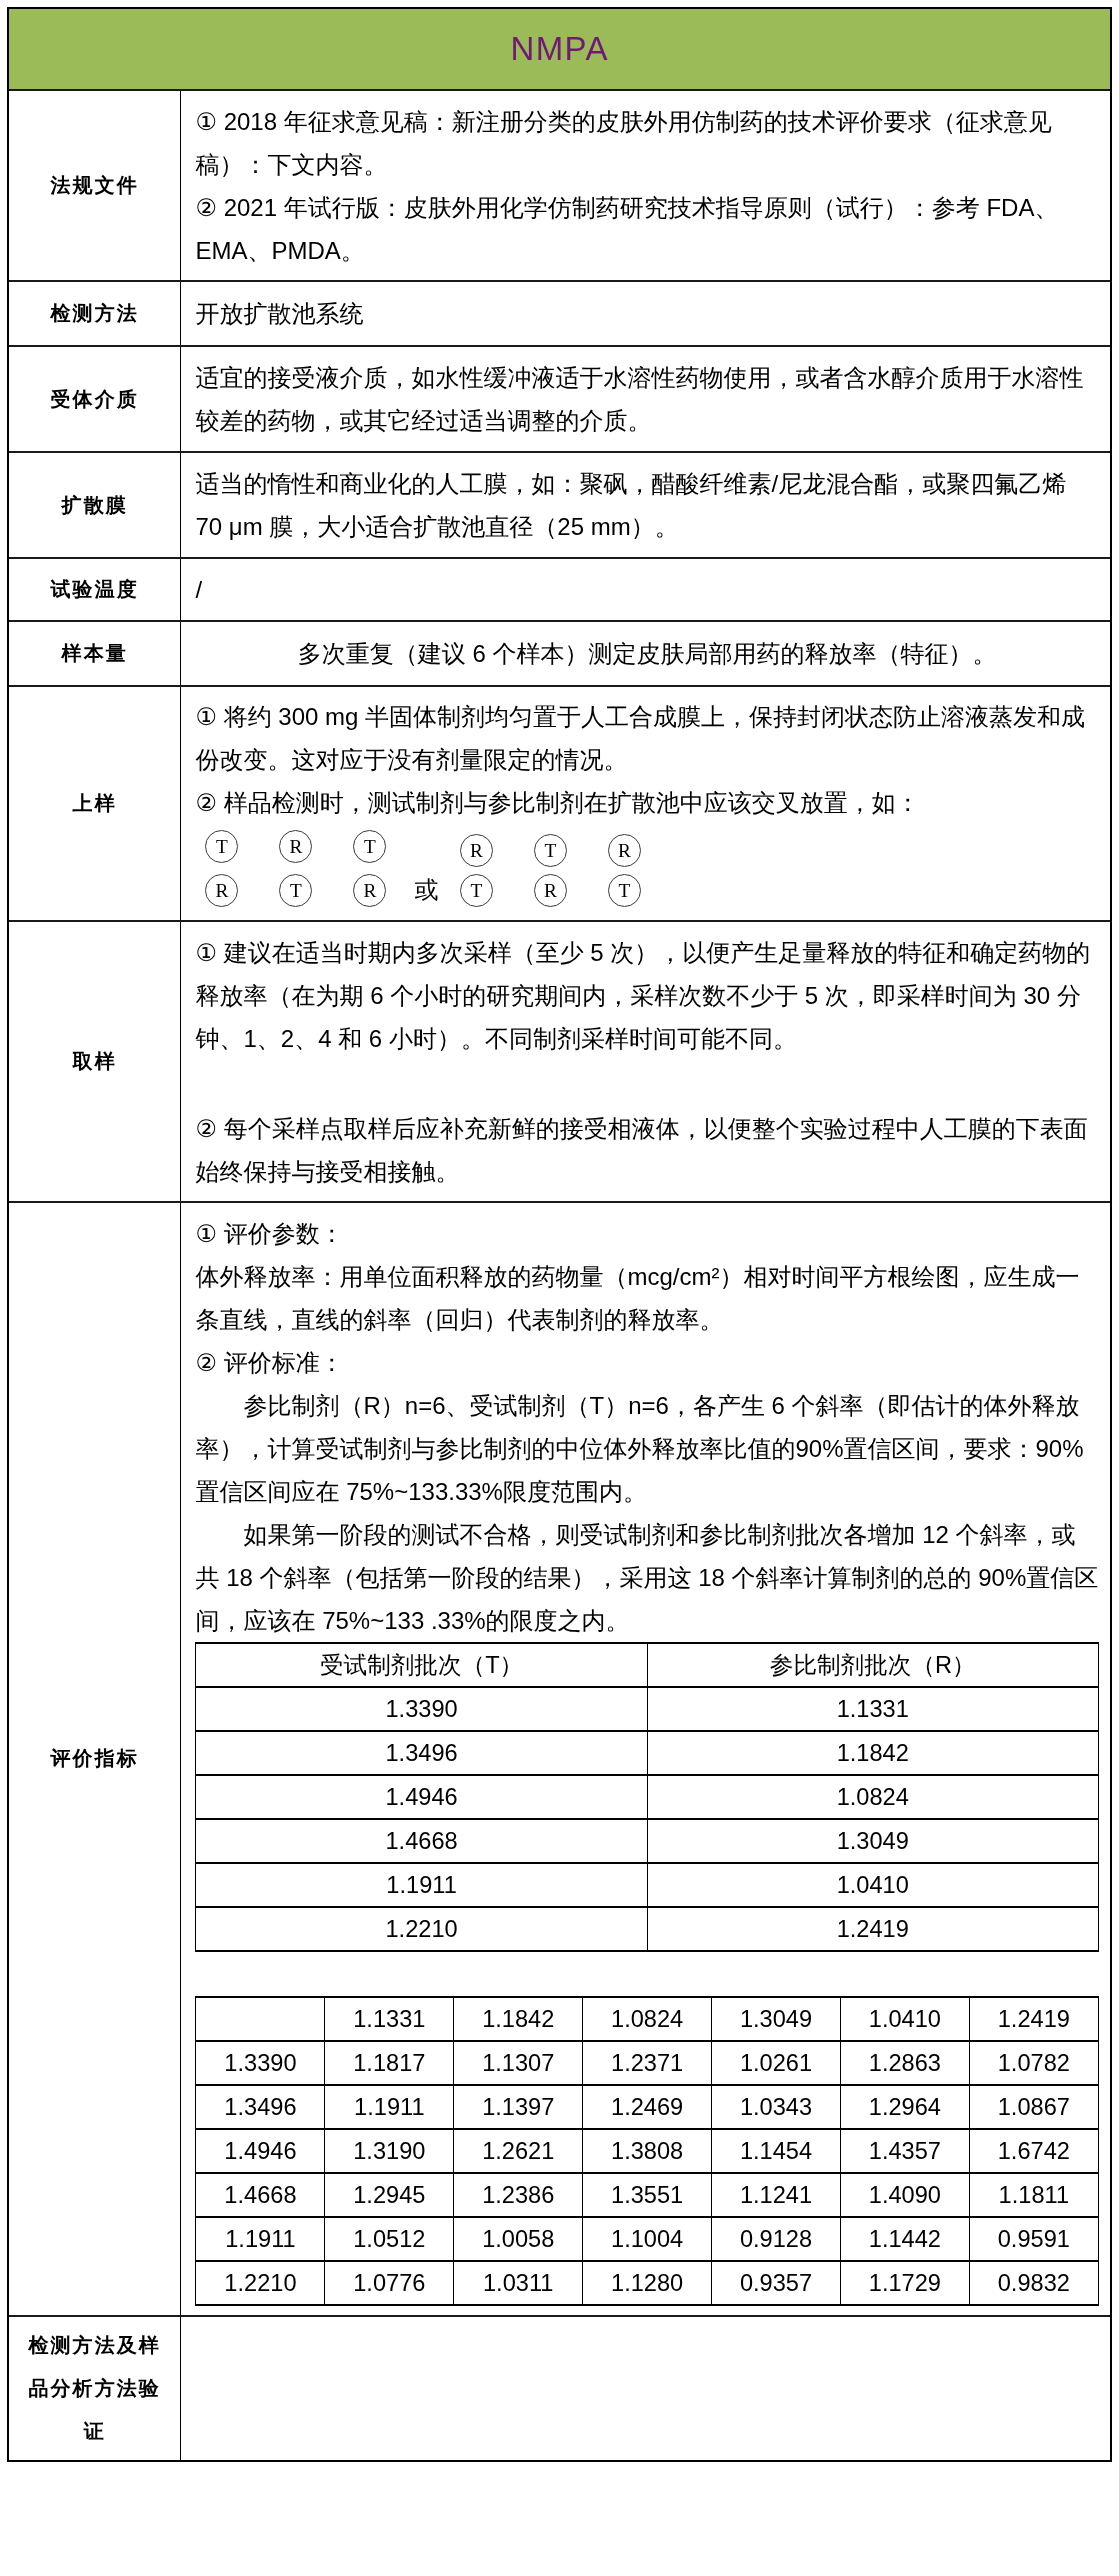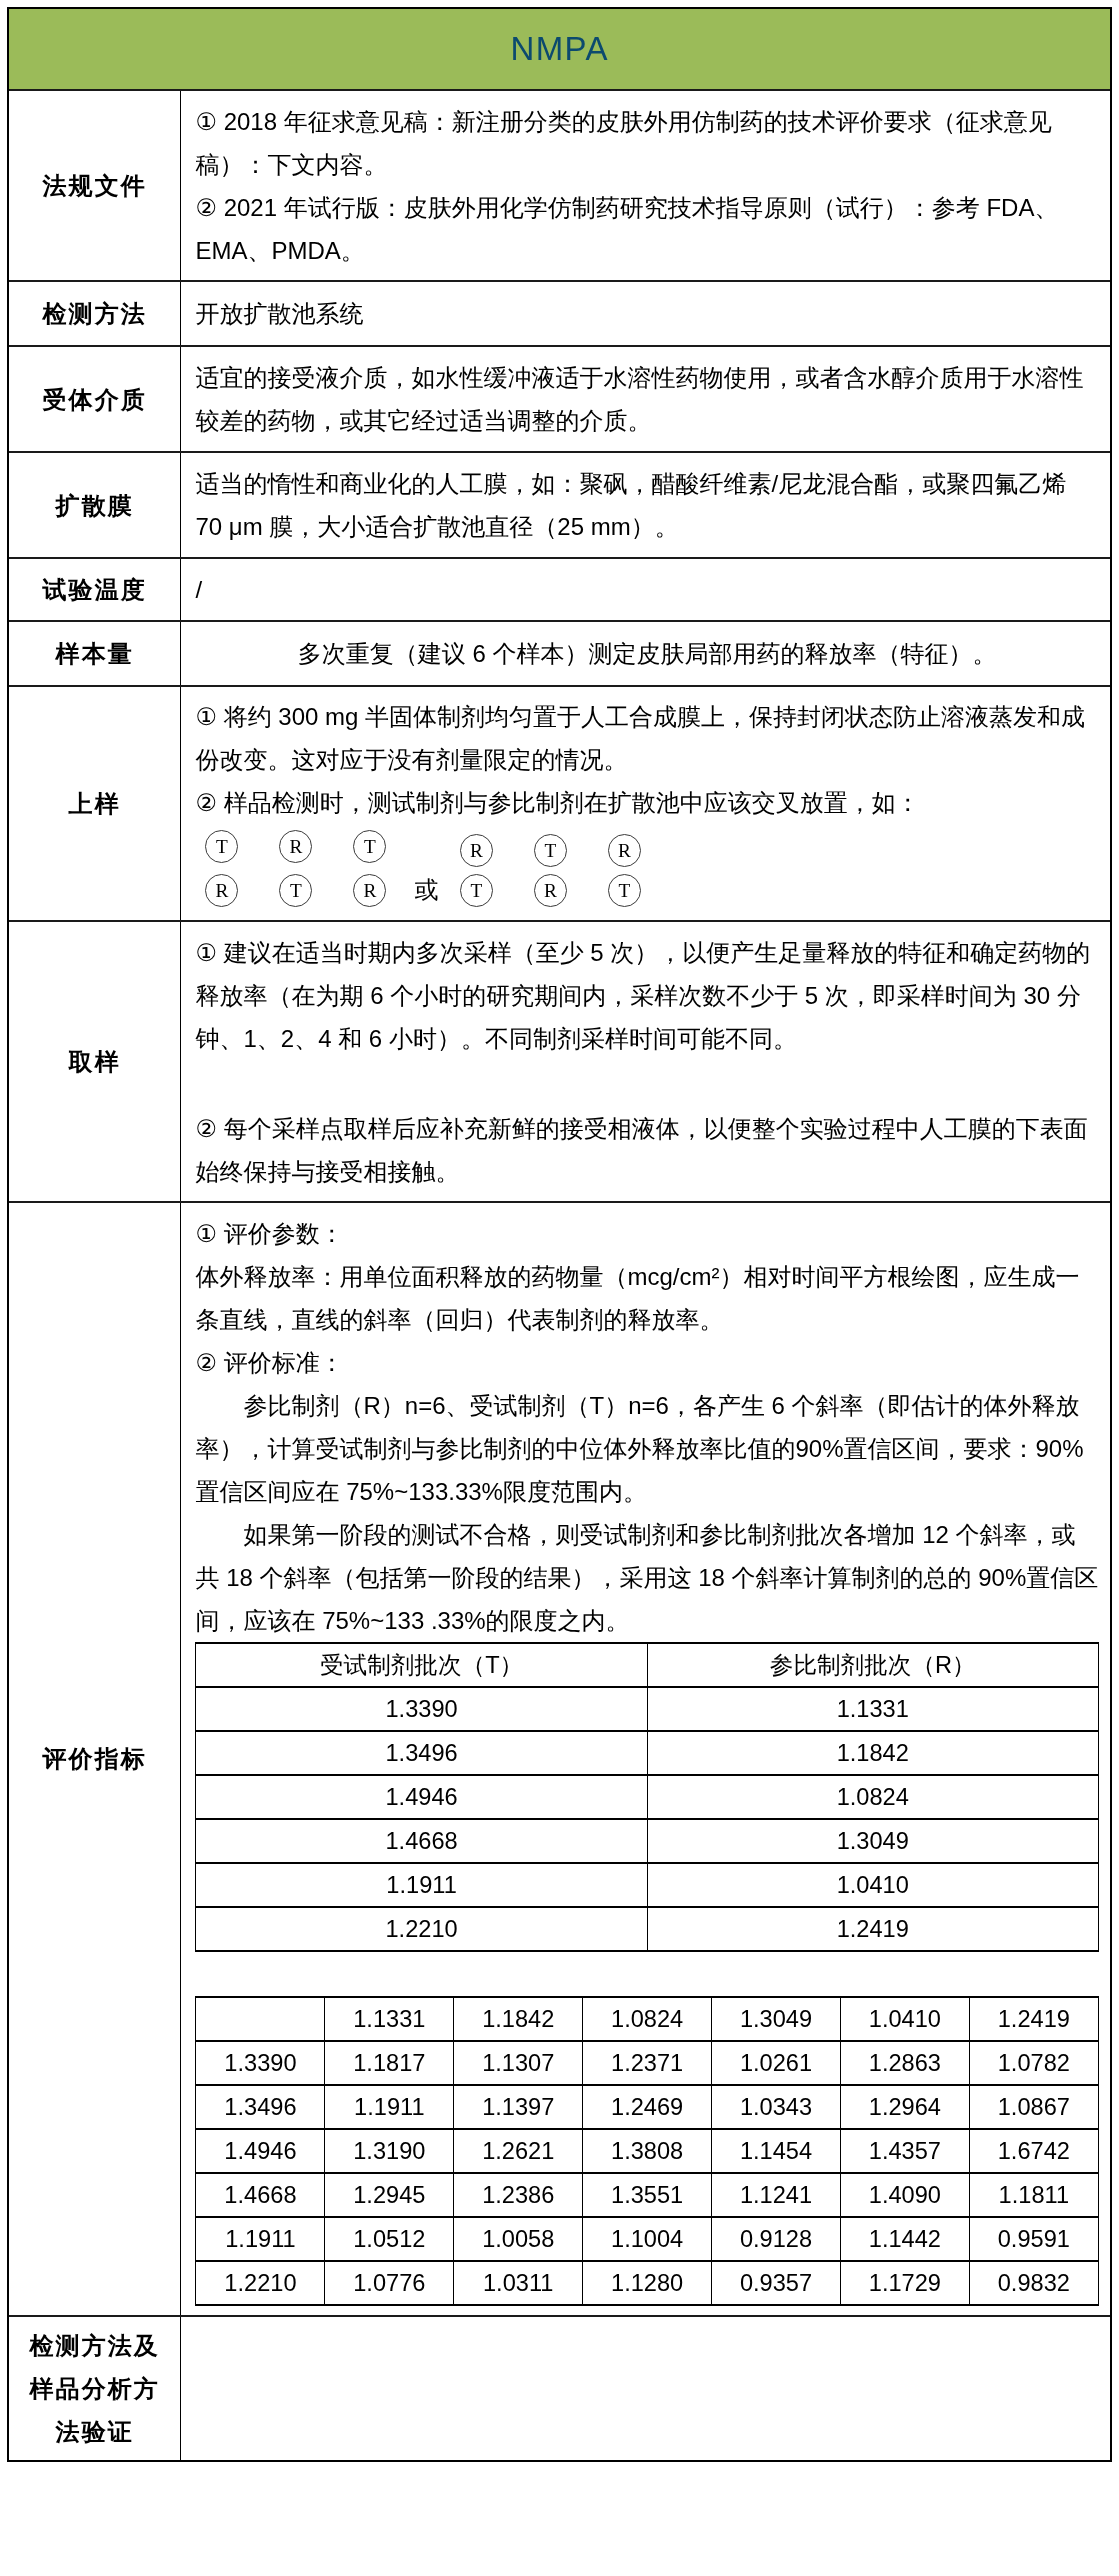--- a/index.html
+++ b/index.html
@@ -18,41 +18,41 @@
   }
   .titlebar {
     height: 80px;
     background: #9bbb59;
     display: flex;
     align-items: center;
     justify-content: center;
     border-bottom: 2.9px solid #1a1a1a;
   }
   .titlebar .title {
-    color: #0c4a6e;
+    color: #701a75;
     font-size: 33px;
     letter-spacing: 1.4px;
   }
   .row {
     display: flex;
     align-items: stretch;
   }
   .row + .row {
     border-top: 2.9px solid #1a1a1a;
   }
   .label-cell {
     flex: 0 0 172px;
     width: 172px;
     border-right: 1.4px solid #000;
     display: flex;
     align-items: center;
     justify-content: center;
     text-align: center;
     font-weight: bold;
-    font-size: 24px;
+    font-size: 20px;
     line-height: 43px;
     letter-spacing: 2.1px;
     padding: 7.2px 15.7px;
     box-sizing: border-box;
   }
   .content-cell {
     flex: 1 1 auto;
     padding: 8.6px 11.4px 8.6px 14.3px;
     font-size: 24px;
     line-height: 43px;

